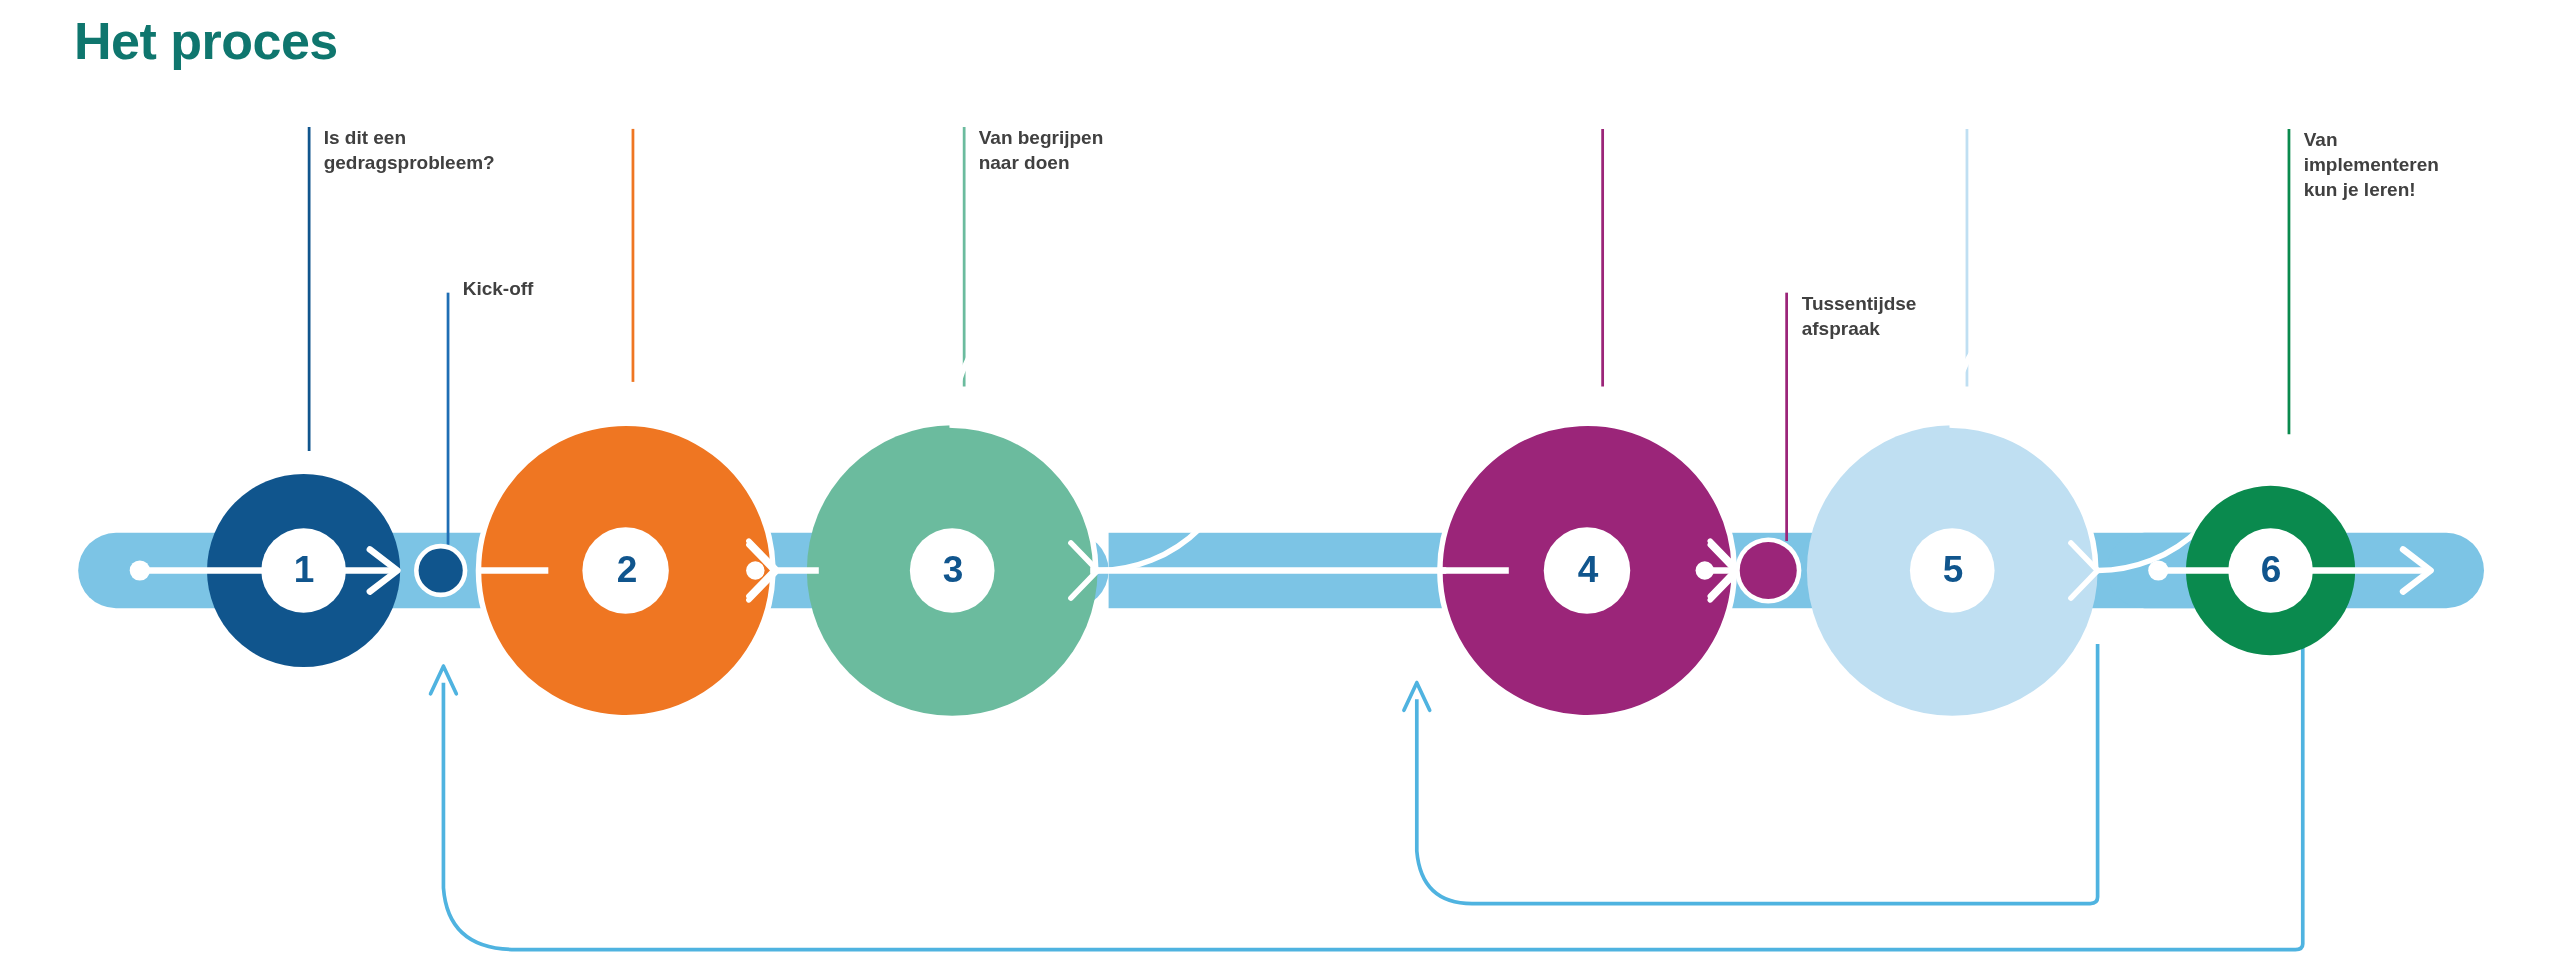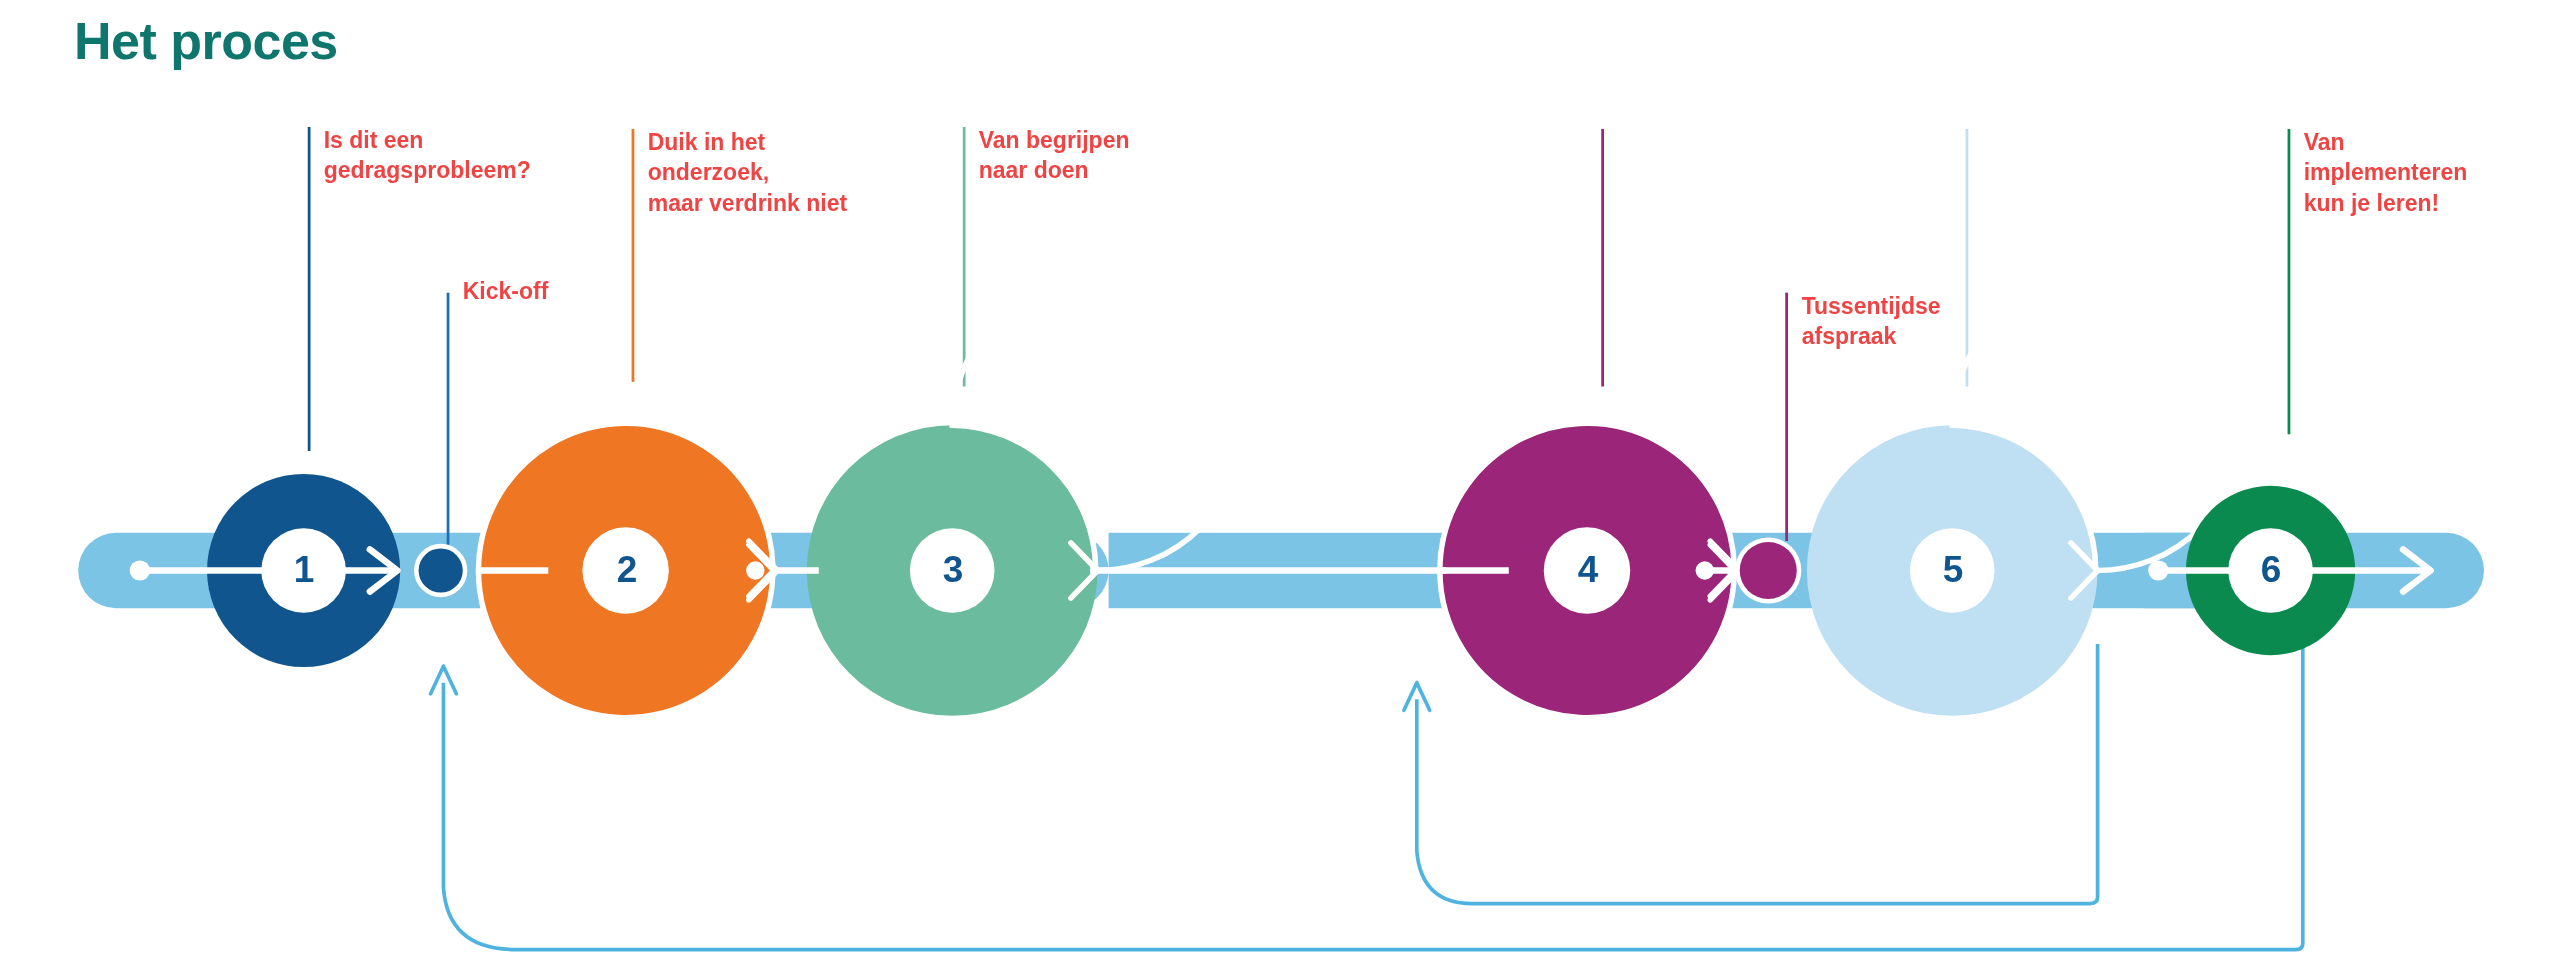--- a/index.html
+++ b/index.html
@@ -26,24 +26,24 @@
     left: 74px;
     top: 11px;
     font-size: 52px;
     font-weight: bold;
     color: #0f766e;
     letter-spacing: -0.5px;
     white-space: nowrap;
   }
   .callout {
     position: absolute;
-    font-size: 23px;
+    font-size: 19px;
     font-weight: bold;
     line-height: 1.32;
-    color: #ef4444;
+    color: #404040;
     padding-left: 14.7px;
     white-space: pre-line;
   }
   #svg-layer {
     position: absolute;
     left: 0;
     top: 0;
     width: 2576px;
     height: 980px;
   }
@@ -183,23 +183,20 @@
   <div class="num-label" style="left:304px; top:570px;">1</div>
   <div class="num-label" style="left:627px; top:570px;">2</div>
   <div class="num-label" style="left:953px; top:570px;">3</div>
   <div class="num-label" style="left:1588px; top:570px;">4</div>
   <div class="num-label" style="left:1953px; top:570px;">5</div>
   <div class="num-label" style="left:2271px; top:570px;">6</div>
 
   <div class="callout" style="left:309px; top:125px;">Is dit een
 gedragsprobleem?</div>
   <div class="callout" style="left:448px; top:276px;">Kick-off</div>
-  <div class="callout" style="left:633px; top:127px;">Duik in het
-onderzoek,
-maar verdrink niet</div>
   <div class="callout" style="left:964px; top:125px;">Van begrijpen
 naar doen</div>
   <div class="callout" style="left:1787px; top:291px;">Tussentijdse
 afspraak</div>
   <div class="callout" style="left:2289px; top:127px;">Van
 implementeren
 kun je leren!</div>
 
 </div>
 

